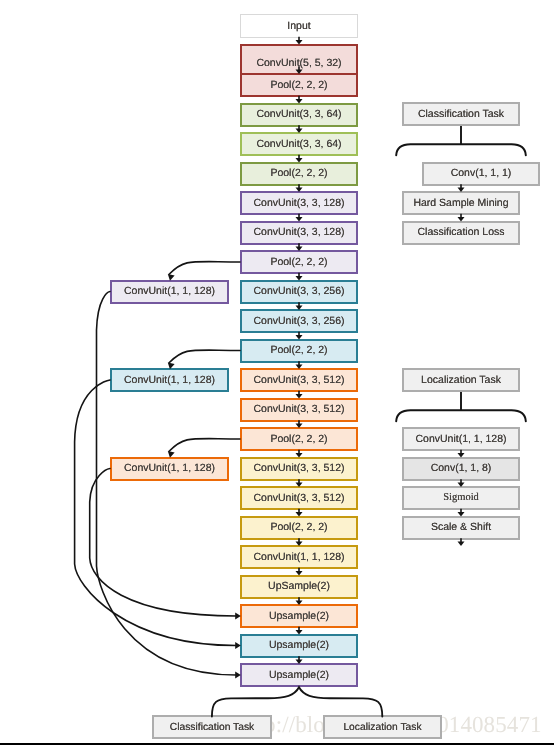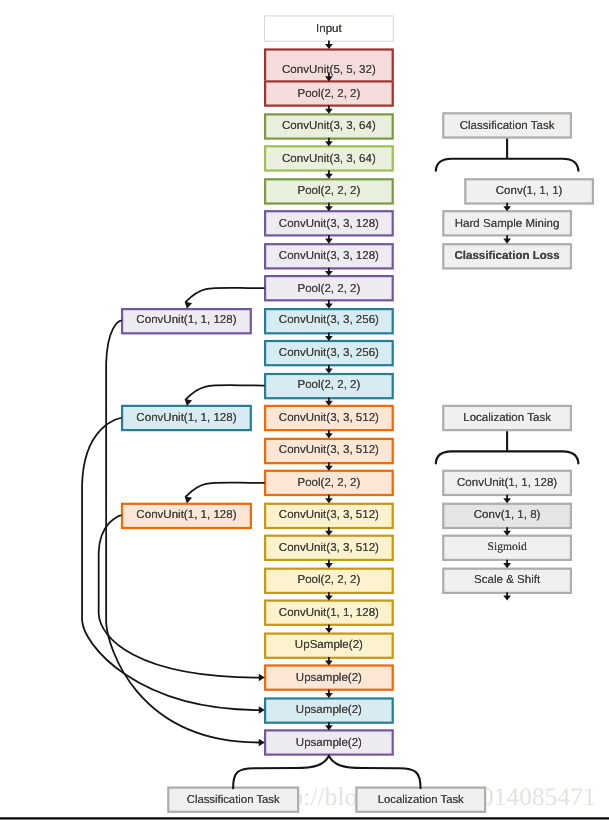--- a/index.html
+++ b/index.html
@@ -174,21 +174,21 @@
     </div>
   <div class="node" style="left: 402px; top: 102px; width: 118px; height: 24px; border-width: 2px; border-color: rgb(173, 173, 173); background: rgb(240, 240, 240);">
       <span>Classification Task</span>
     </div>
   <div class="node" style="left: 402px; top: 161.5px; width: 118px; height: 24px; border-width: 2px; border-color: rgb(173, 173, 173); background: rgb(240, 240, 240); margin-left: 20px;">
       <span>Conv(1, 1, 1)</span>
     </div>
   <div class="node" style="left: 402px; top: 191px; width: 118px; height: 24px; border-width: 2px; border-color: rgb(173, 173, 173); background: rgb(240, 240, 240);">
       <span>Hard Sample Mining</span>
     </div>
-  <div class="node" style="left: 402px; top: 220.5px; width: 118px; height: 24px; border-width: 2px; border-color: rgb(173, 173, 173); background: rgb(240, 240, 240); font-weight: bold;">
+  <div class="node" style="left: 402px; top: 220.5px; width: 118px; height: 24px; border-width: 2px; border-color: rgb(173, 173, 173); background: rgb(240, 240, 240);">
       <span>Classification Loss</span>
     </div>
   <div class="node" style="left: 402px; top: 368px; width: 118px; height: 24px; border-width: 2px; border-color: rgb(173, 173, 173); background: rgb(240, 240, 240);">
       <span>Localization Task</span>
     </div>
   <div class="node" style="left: 402px; top: 427px; width: 118px; height: 24px; border-width: 2px; border-color: rgb(173, 173, 173); background: rgb(240, 240, 240);">
       <span>ConvUnit(1, 1, 128)</span>
     </div>
   <div class="node" style="left: 402px; top: 456.5px; width: 118px; height: 24px; border-width: 2px; border-color: rgb(173, 173, 173); background: #e5e5e5;">
       <span>Conv(1, 1, 8)</span>

